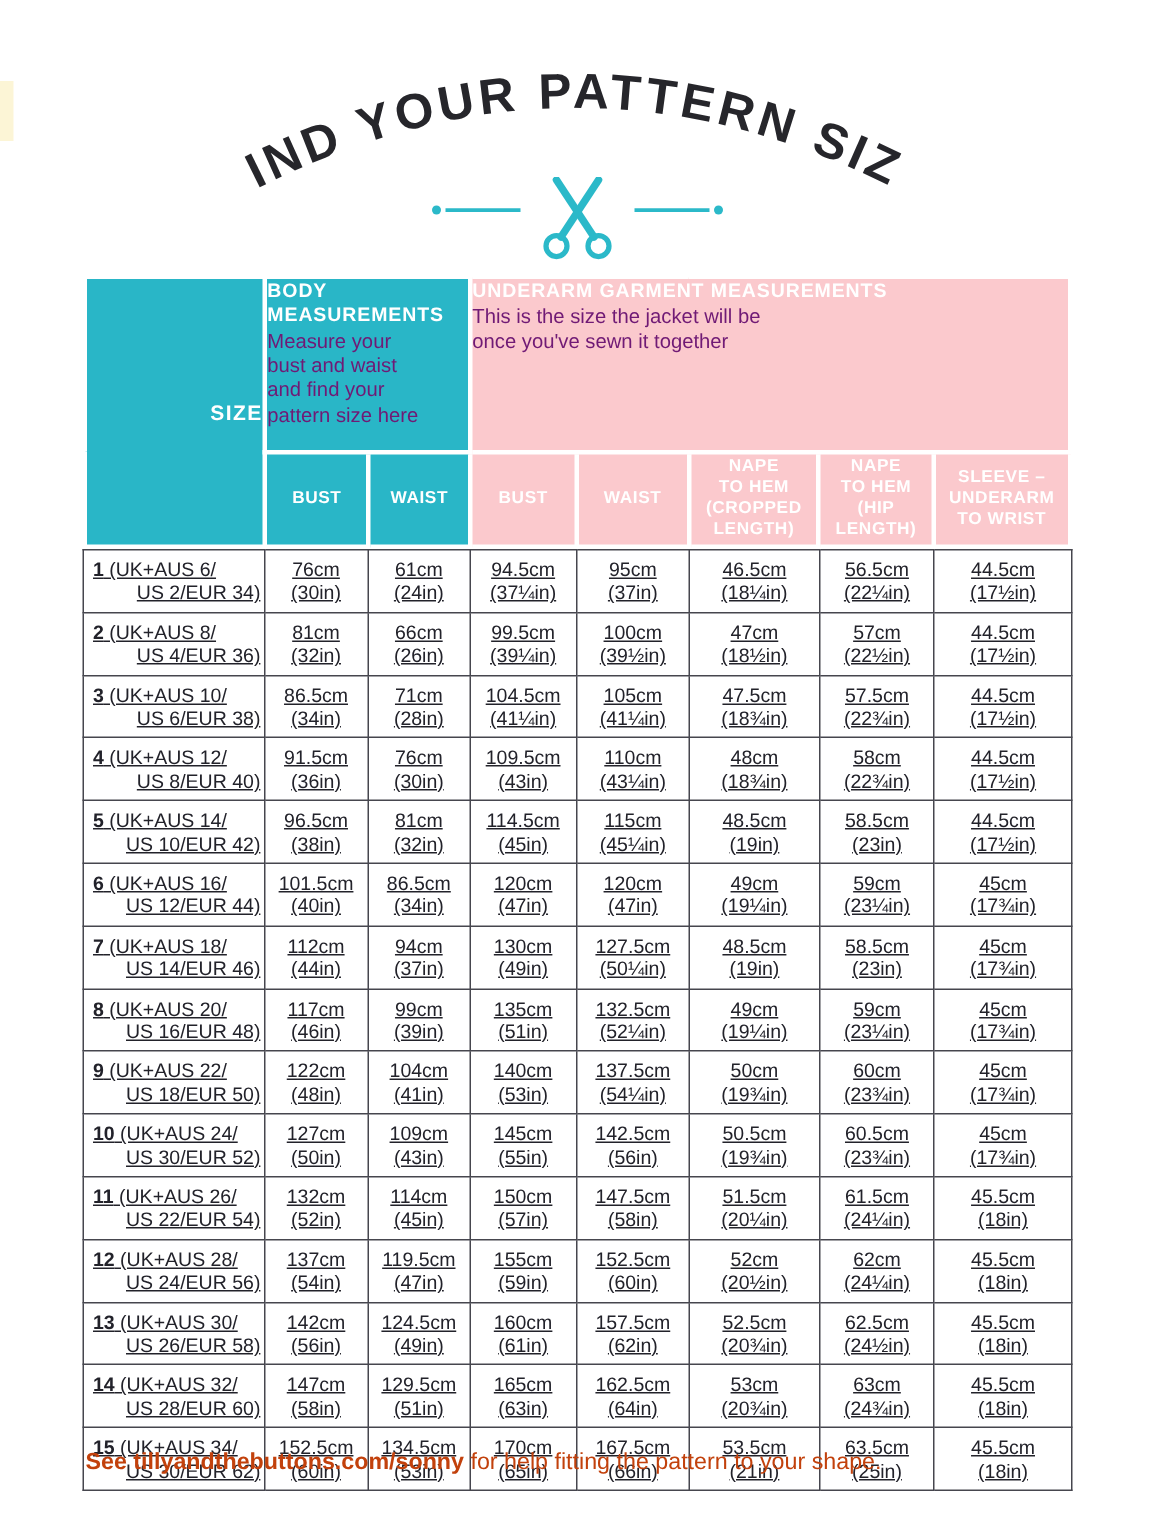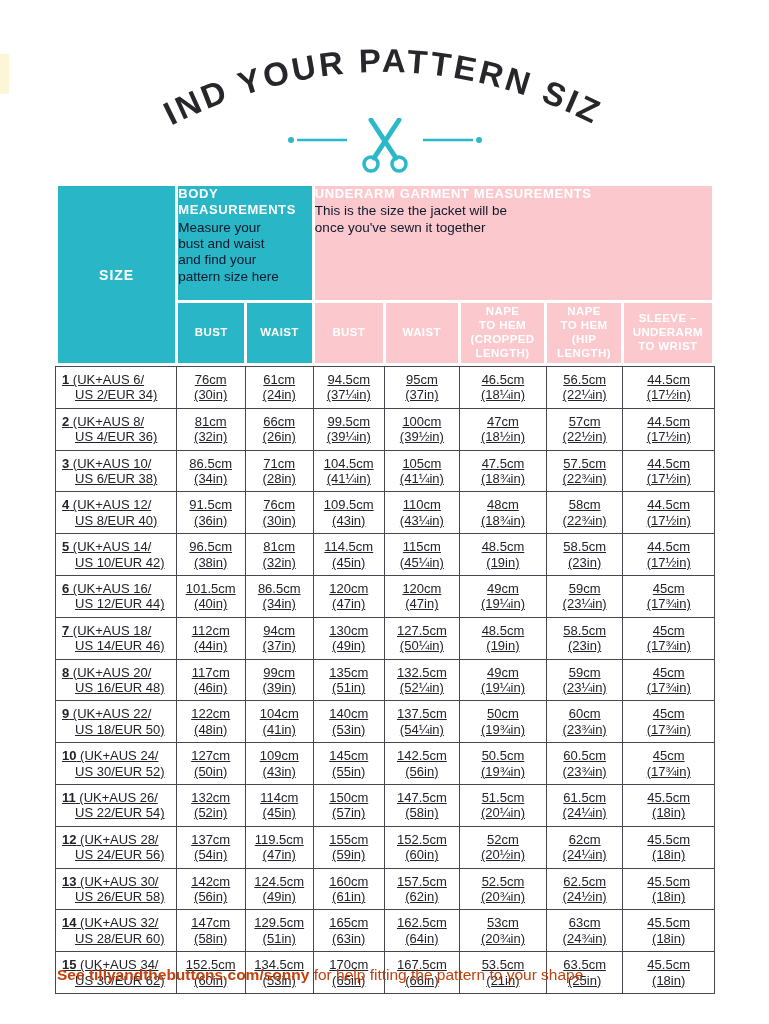--- a/index.html
+++ b/index.html
@@ -11,32 +11,32 @@
   .title-wrap{position:absolute;left:0;top:18px;width:769px;height:120px;}
   .ornament{position:absolute;left:0;top:118px;width:769px;height:56px;text-align:center;}
 
   .table-zone{position:absolute;left:55px;top:183px;width:660px;}
   table{border-collapse:collapse;table-layout:fixed;width:660px;}
 
   
   .head-table th{border:3px solid #ffffff;font-weight:bold;color:#ffffff;padding:0;}
   .teal-bg{background:#29b6c7;}
   .pink-bg{background:#fbc9cd;}
-  .size-th{font-size:14px;letter-spacing:1px;vertical-align:middle;text-align:center;height:177px;}
+  .size-th{font-size:14px;letter-spacing:1px;vertical-align:middle;text-align:right;height:177px;}
   .group-th{vertical-align:top;text-align:left;height:108px;padding-top:9px;margin-top:32px;}
   .group-title{font-size:13px;letter-spacing:.6px;line-height:1.25;}
-  .group-desc{font-weight:normal;color:#0f172a;font-size:13.5px;line-height:1.22;white-space:pre-line;margin-top:1px;}
+  .group-desc{font-weight:normal;color:#701a75;font-size:13.5px;line-height:1.22;white-space:pre-line;margin-top:1px;}
   .sub-th{height:57px;vertical-align:middle;text-align:center;font-size:11.5px;letter-spacing:.4px;line-height:1.2;white-space:pre-line;}
 
   
   .data-table{color:#22222a;text-decoration:underline;}
   .data-table td{border:1px solid #46464e;height:38.8px;text-align:center;font-size:13px;line-height:1.18;padding:1px 2px;}
   .data-table td.size-cell{text-align:left;padding-left:6px;font-size:13px;}
   .size-cell b{font-weight:bold;}
-  .size-line2{padding-left:13px;}
+  .size-line2{padding-left:13px;text-align:right;}
 
   .footer{position:absolute;left:57px;top:966px;width:660px;font-size:15.5px;color:#c2410c;}
   .footer b{font-weight:bold;}
 </style>
 </head>
 <body>
 
 <div class="page">
 
   <div class="edge-strip"></div>

